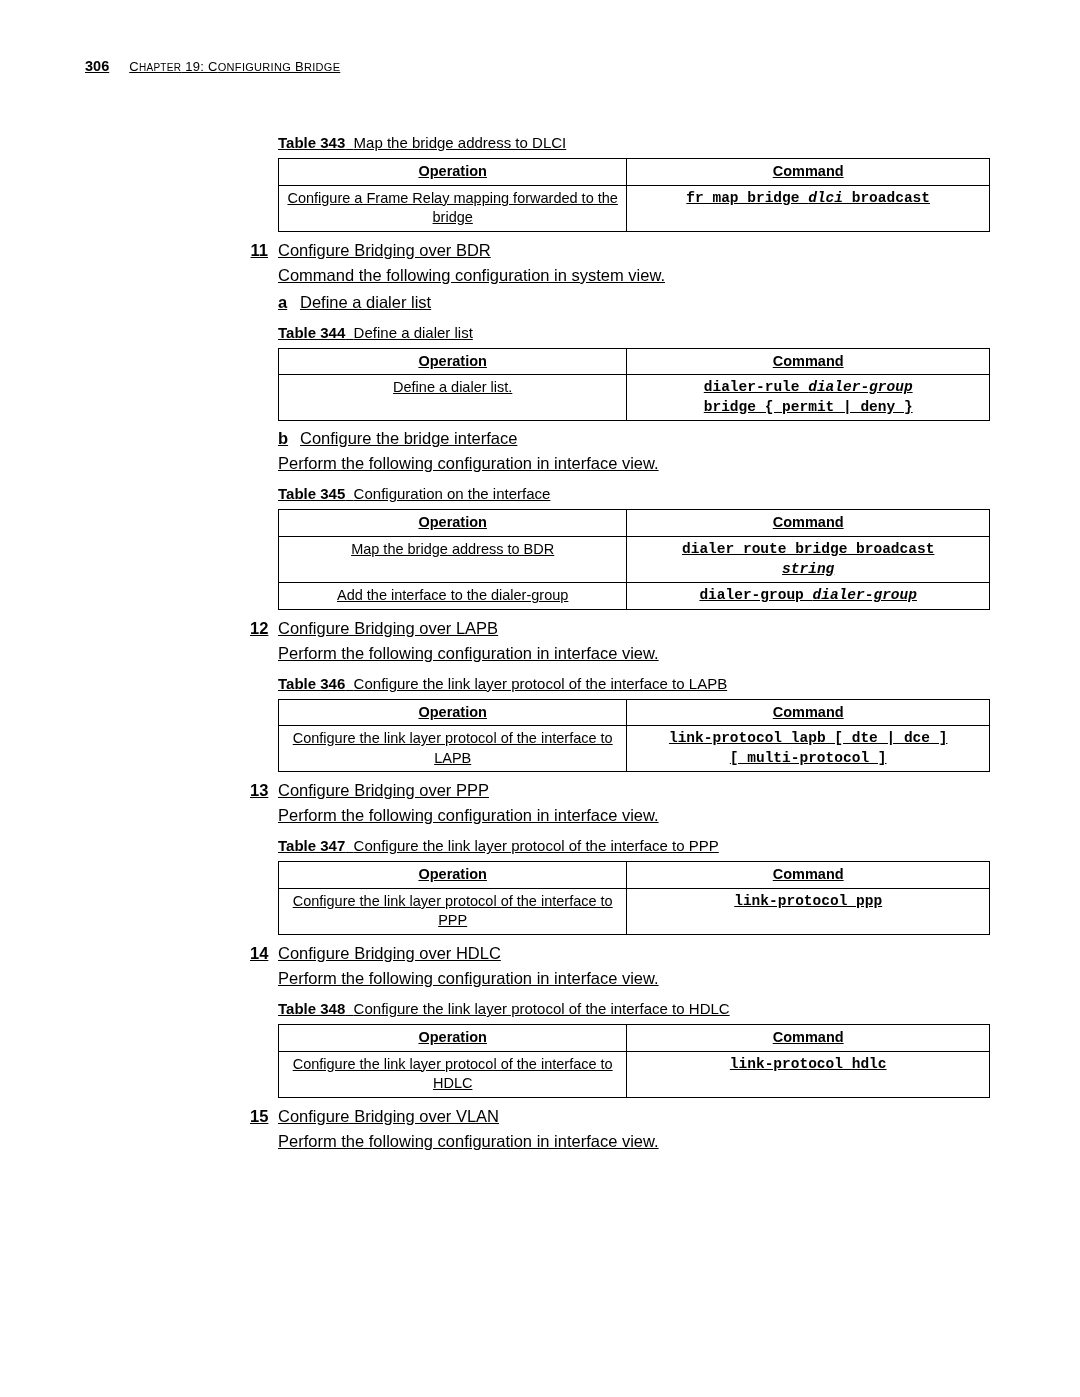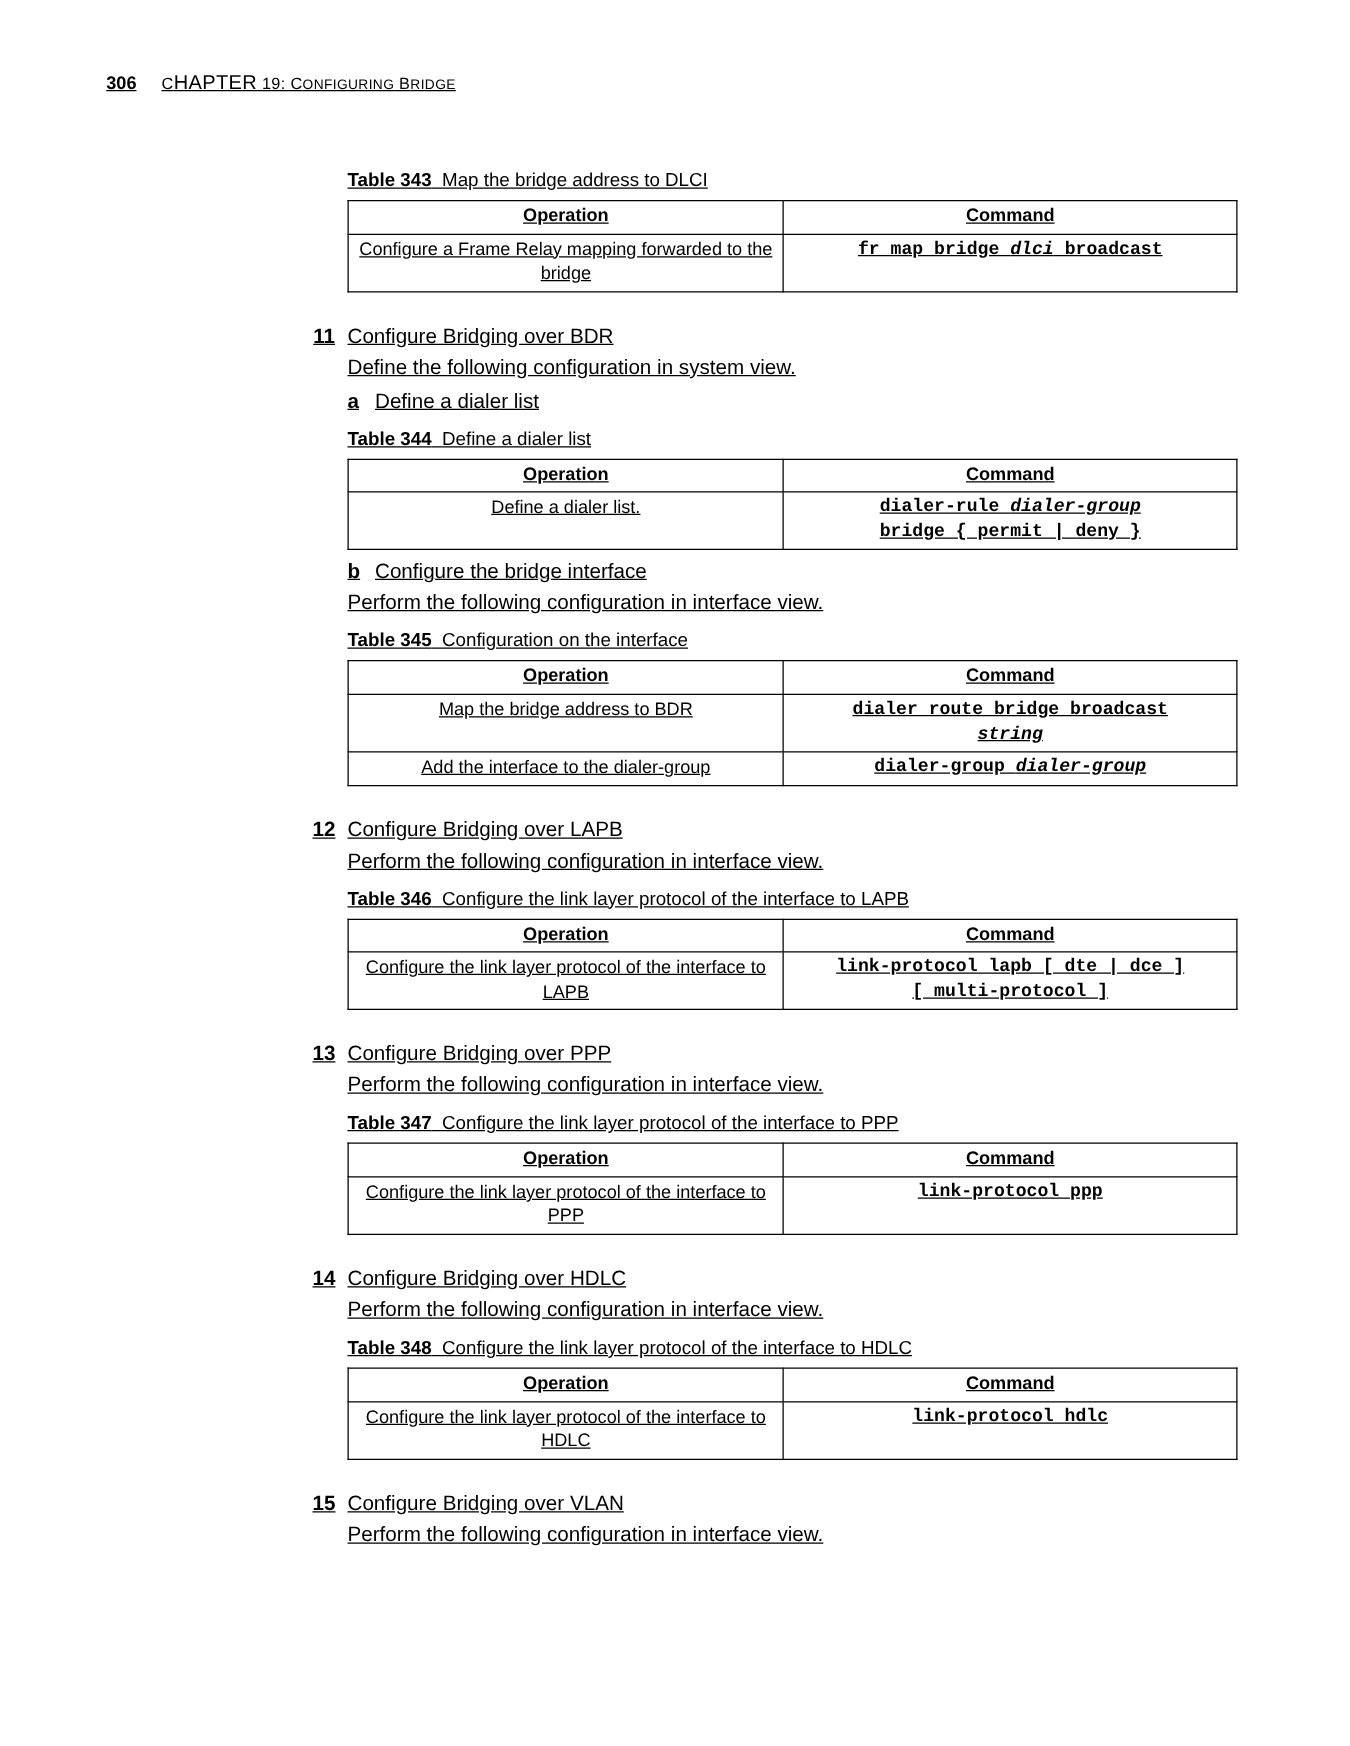--- a/index.html
+++ b/index.html
@@ -53,21 +53,21 @@
   }
   .col-op { width: 49%; }
   .col-cmd { width: 51%; }
   .mono { font-family: "Courier New", Courier, monospace; white-space: pre-wrap; }
   .mono em { font-style: italic; font-weight: bold; }
   .mono strong { font-weight: bold; }
 
   .num-line {
     display: flex;
     align-items: flex-start;
-    margin: 26px 0 6px 0;
+    margin: 9px 0 6px 0;
     font-size: 16.5px;
   }
   .num-line .num {
     font-weight: bold;
     width: 28px;
     margin-left: -28px;
     text-align: right;
     padding-right: 10px;
   }
   .body-line {
@@ -87,21 +87,21 @@
   }
 </style>
 </head>
 <body>
 
 <div class="page">
 
   <div class="header-row">
     <span class="page-number">306</span>
     <span class="chapter-label">
-      <span>C</span><span style="font-size:16px">HAPTER</span><span> 19: C</span><span style="font-size:11px">ONFIGURING</span><span> B</span><span style="font-size:11px">RIDGE</span>
+      <span>C</span><span style="font-size:10px">HAPTER</span><span> 19: C</span><span style="font-size:11px">ONFIGURING</span><span> B</span><span style="font-size:11px">RIDGE</span>
     </span>
   </div>
 
   <div class="content-block">
 
     <div class="table-caption">
       <span class="tbl-label">Table 343</span>&nbsp;&nbsp;<span>Map the bridge address to DLCI</span>
     </div>
     <table class="config">
       <tbody>
@@ -113,21 +113,21 @@
         <td>Configure a Frame Relay mapping forwarded to the bridge</td>
         <td class="mono"><strong>fr map bridge </strong><em>dlci</em><strong> broadcast</strong></td>
       </tr>
     </tbody>
       </table>
 
     <div class="num-line">
       <span class="num">11</span>
       <span>Configure Bridging over BDR</span>
     </div>
-    <div class="body-line">Define the following configuration in system view.</div>
+    <div class="body-line">Command the following configuration in system view.</div>
 
     <div class="sub-line">
       <span class="sub">a</span>
       <span>Define a dialer list</span>
     </div>
 
     <div class="table-caption">
       <span class="tbl-label">Table 344</span>&nbsp;&nbsp;<span>Define a dialer list</span>
     </div>
     <table class="config">

